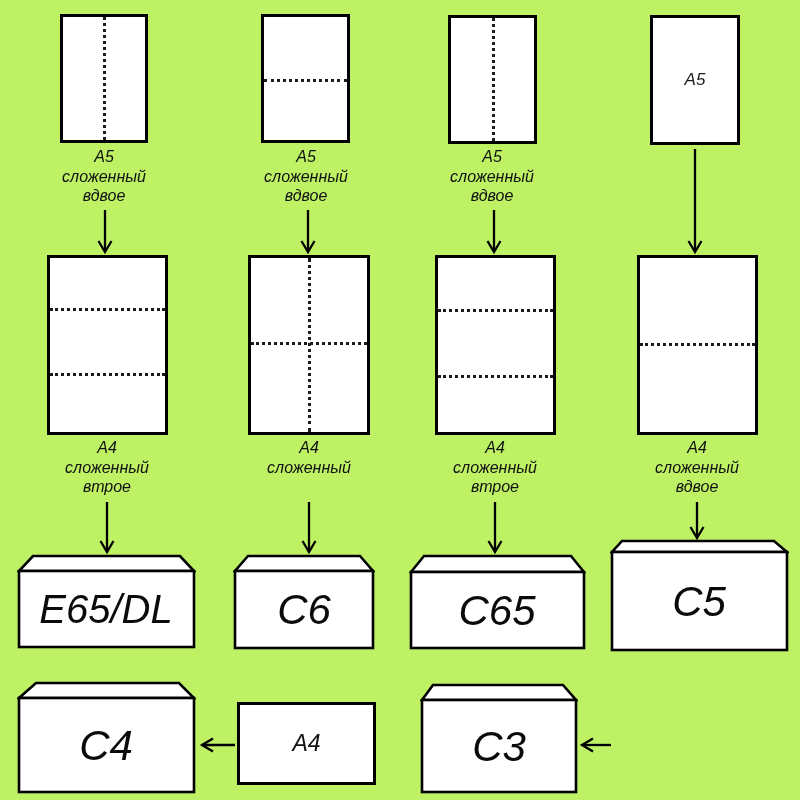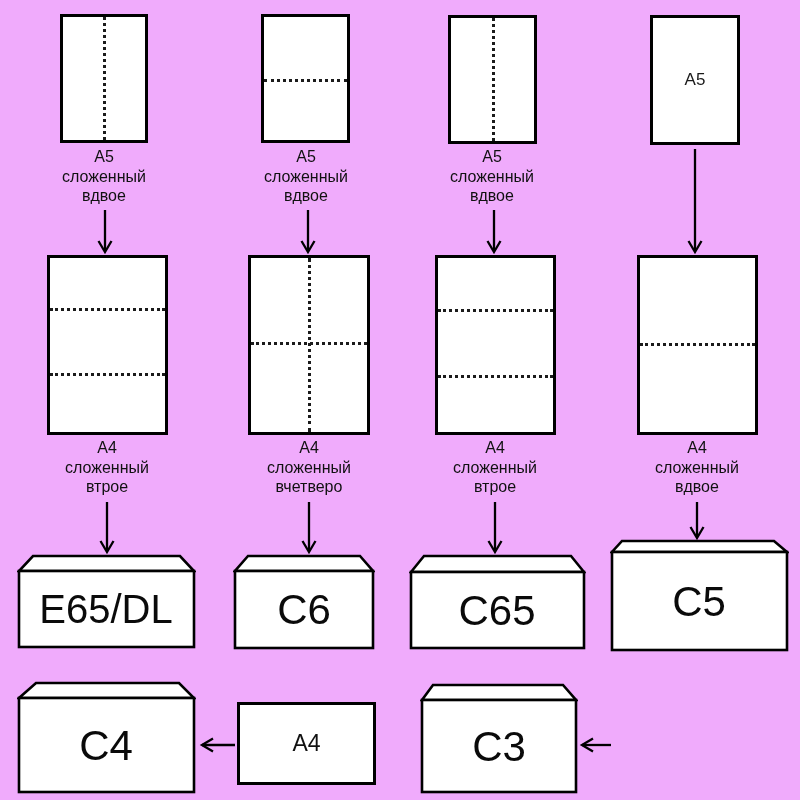--- a/index.html
+++ b/index.html
@@ -2,22 +2,23 @@
 <html><head>
 <meta charset="utf-8">
 <style>
   * { margin: 0; padding: 0; box-sizing: border-box; }
   html, body { background: #ffffff; }
   body { font-family: "Liberation Sans", sans-serif; }
   .stage {
     position: relative;
     width: 800px;
     height: 800px;
-    background: #f0abfc;
+    background: #bef264;
     overflow: hidden;
+    font-style: italic;
   }
   
   .sheet {
     position: absolute;
     border: 3px solid #000;
     background: #fff;
   }
   .sheet .inner-label {
     position: absolute;
     left: 0; right: 0;
@@ -155,21 +156,20 @@
   </div>
 
   <div class="caption" style="left:22px;top:438px">
     <span>A4</span>
     <span>сложенный</span>
     <span>втрое</span>
   </div>
   <div class="caption" style="left:224px;top:438px">
     <span>A4</span>
     <span>сложенный</span>
-    <span>вчетверо</span>
   </div>
   <div class="caption" style="left:410px;top:438px">
     <span>A4</span>
     <span>сложенный</span>
     <span>втрое</span>
   </div>
   <div class="caption" style="left:612px;top:438px">
     <span>A4</span>
     <span>сложенный</span>
     <span>вдвое</span>

